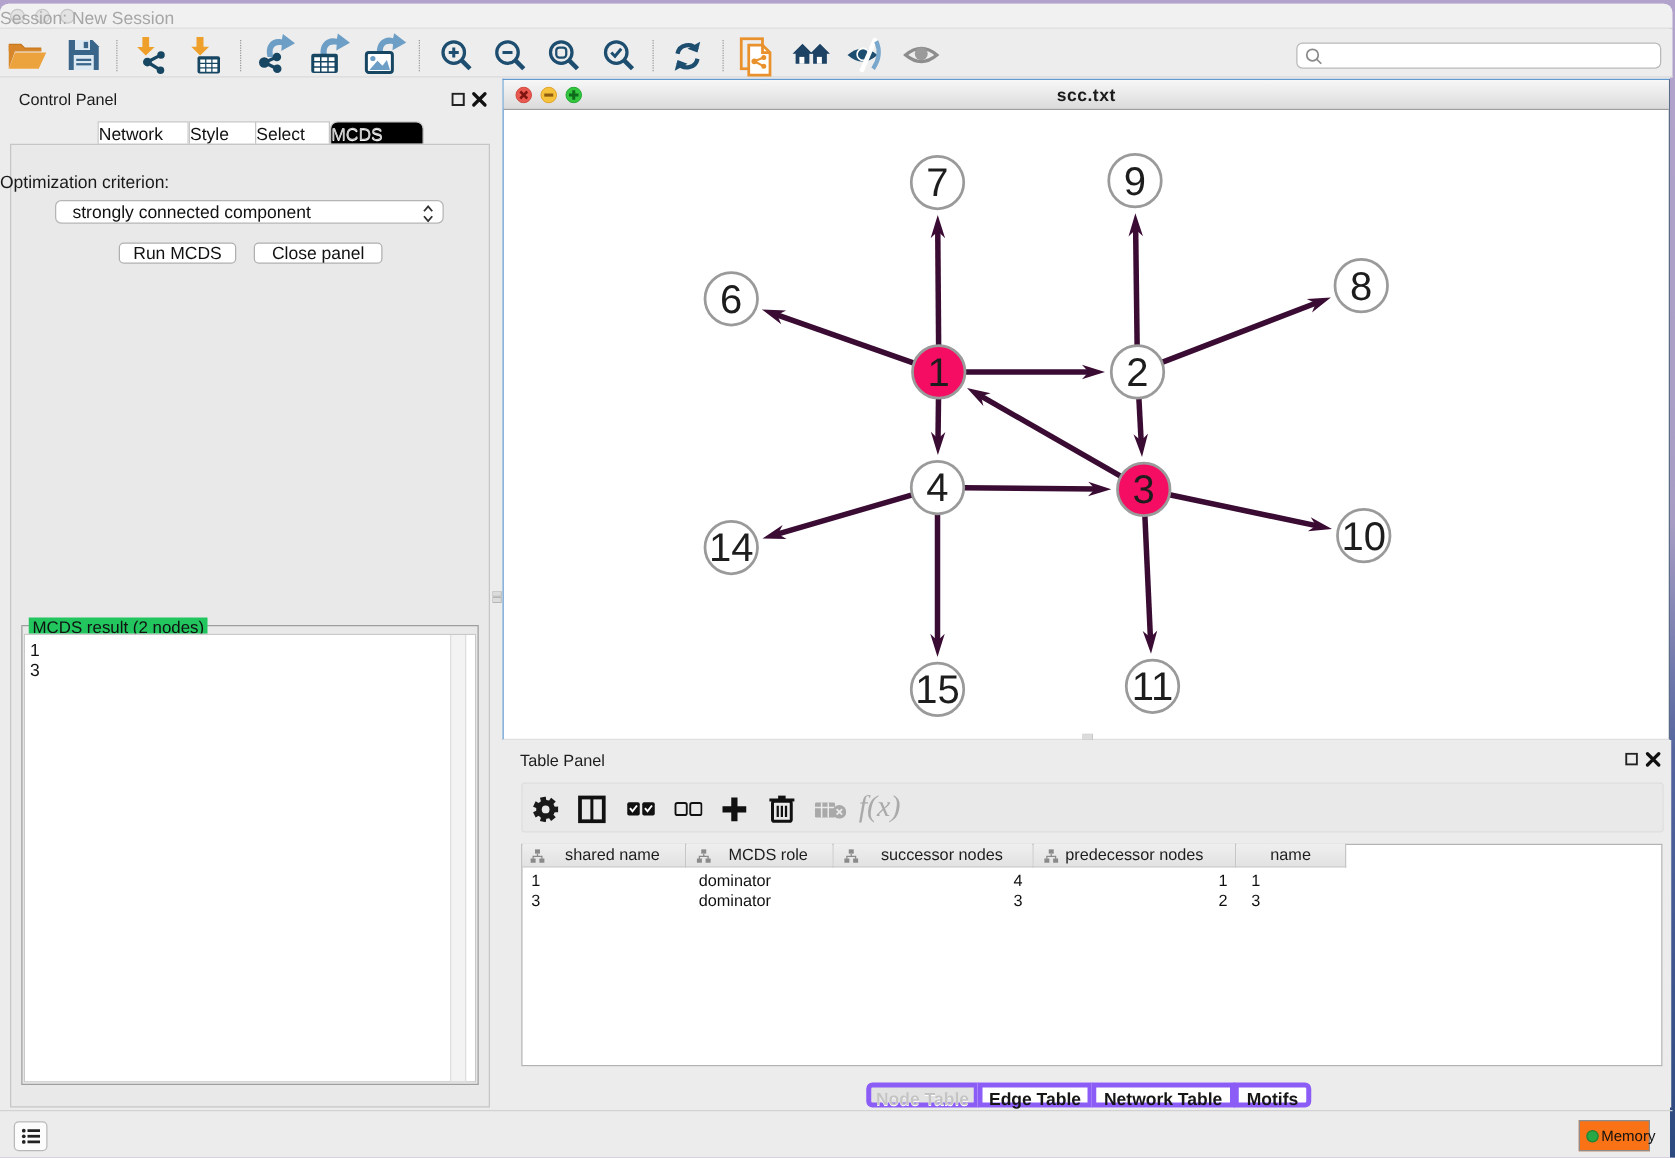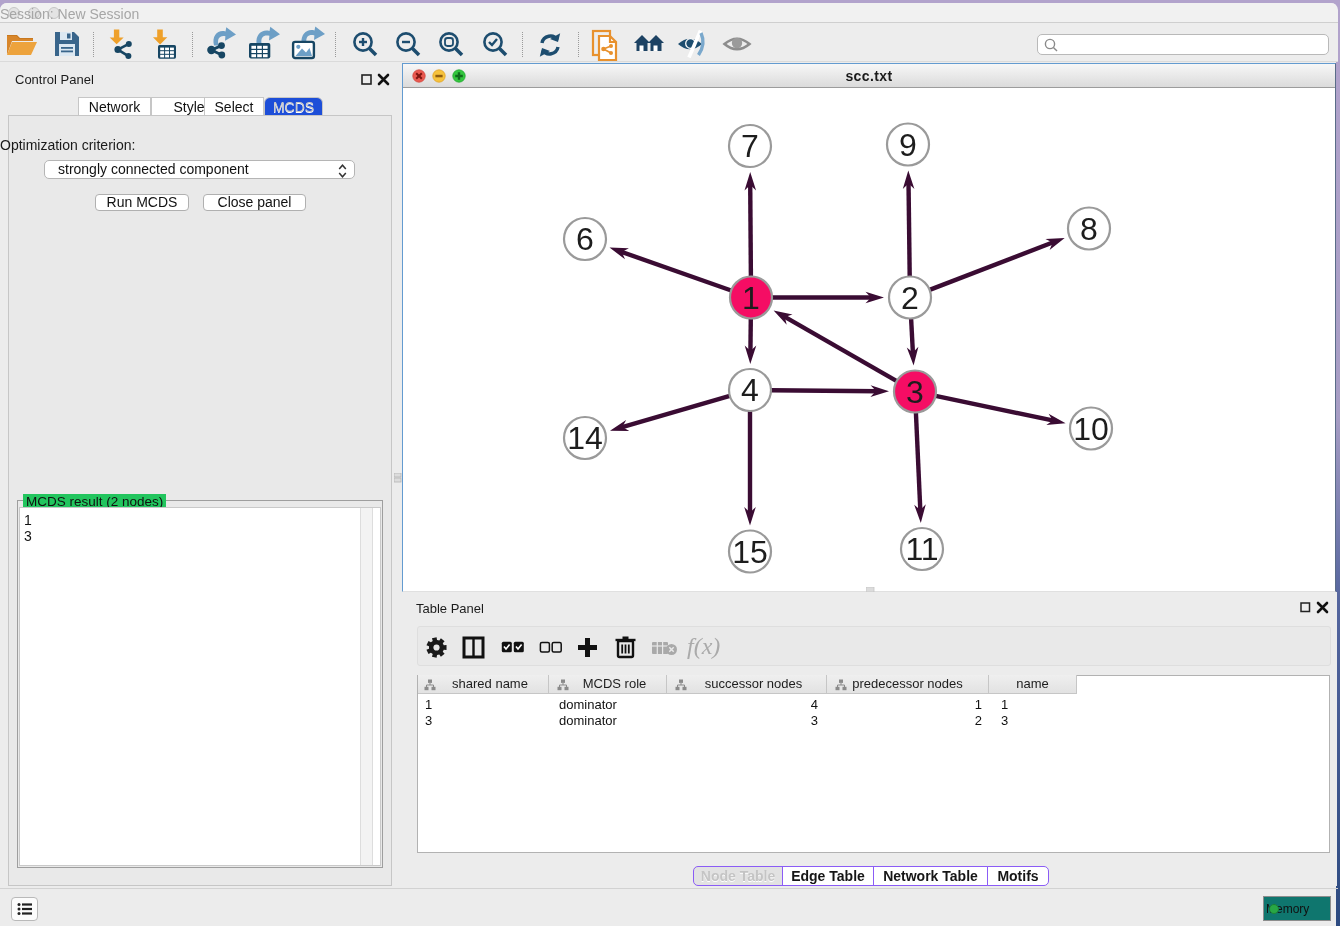--- a/index.html
+++ b/index.html
@@ -5,41 +5,41 @@
 html,body{width:1340px;height:926px;overflow:hidden;background:#b2a3cc;font-family:"Liberation Sans",sans-serif}
 #app{position:absolute;left:0;top:3px;width:1338px;height:923px;background:#ececec;border-radius:7px 7px 0 0}
 #titlebar{position:absolute;left:0;top:3px;width:1338px;height:20px;background:#f1f1f1;border-radius:7px 7px 0 0;border-bottom:1px solid #cfcfcf}
 .tl{position:absolute;top:6.5px;width:12px;height:12px;border-radius:50%;background:#e3e3e3;border:1px solid #c6c6c6}
 #apptitle{position:absolute;left:0;top:6px;width:1338px;text-align:left;color:#a6a6a6;font-size:14px}
 #toolbar{position:absolute;left:0;top:23px;width:1338px;height:39px;background:#ededed;border-bottom:1px solid #dadada}
 .sep{position:absolute;top:32px;height:25px;width:0;border-left:1px dotted #9a9a9a}
 #search{position:absolute;left:1037px;top:34px;width:292px;height:21px;background:#fff;border:1px solid #b9b9b9;border-radius:5px}
 .ticon{position:absolute;top:30px}
 #cp-title{position:absolute;left:15px;top:72px;font-size:13px;color:#1c1c1c}
-.tab{position:absolute;top:97px;height:19px;background:#fff;border:1px solid #c6c6c6;font-size:14px;color:#111;text-align:center;line-height:18px}
+.tab{position:absolute;top:97px;height:19px;background:#fff;border:1px solid #c6c6c6;font-size:14px;color:#111;line-height:18px}
 #cp-content{position:absolute;left:8px;top:115px;width:384px;height:771px;background:#e9e9e9;border:1px solid #c6c6c6}
 #optlabel{position:absolute;left:0;top:137px;width:400px;text-align:left;font-size:14px;color:#1a1a1a}
 #combo{position:absolute;left:44px;top:160px;width:311px;height:19px;background:#fff;border:1px solid #b5b5b5;border-radius:5px;font-size:14px;color:#111;line-height:17px;padding-left:13px}
 .btn{position:absolute;top:194px;height:17px;background:#fff;border:1px solid #b0b0b0;border-radius:4px;font-size:14px;color:#111;text-align:center;line-height:15px}
 #groupbox{position:absolute;left:17px;top:500px;width:366px;height:368px;border:1px solid #9e9e9e}
 #grouplabel{position:absolute;left:23px;top:494px;background:#22c55e;padding:0 3px;font-size:13.5px;color:#111}
 #gbinner{position:absolute;left:19px;top:507px;width:362px;height:359px;background:#fff;border:1px solid #c9c9c9;font-size:14px;color:#111;line-height:16px;padding:4px 0 0 4px}
 #sbtrack{position:absolute;left:360px;top:508px;width:13px;height:357px;background:#f3f3f3;border-left:1px solid #ddd;border-right:1px solid #ddd}
 #netwin{position:absolute;left:402px;top:63px;width:934px;height:529px;border-left:1px solid #639bd0;border-top:1px solid #639bd0;border-right:1px solid #5a6c88;border-bottom:1px solid #e0e0e0;background:#fff}
 #nettitle{position:absolute;left:403px;top:64px;width:932px;height:24px;background:linear-gradient(#f7f7f7,#dbdbdb);border-bottom:1px solid #9c9c9c}
 #netname{position:absolute;left:403px;top:68px;width:932px;text-align:center;font-size:14px;font-weight:600;color:#1a1a1a;letter-spacing:.4px}
 #tablepanel{position:absolute;left:403px;top:592px;width:934px;height:294px;background:#ececec}
 #tp-title{position:absolute;left:416px;top:601px;font-size:13px;color:#1c1c1c}
 #tp-toolbar{position:absolute;left:417px;top:626px;width:914px;height:40px;background:#e9e9e9;border:1px solid #dedede;border-radius:3px}
 #tbl{position:absolute;left:417px;top:675px;width:913px;height:178px;background:#fff;border:1px solid #b2b2b2}
 .th{position:absolute;top:675px;height:19px;background:linear-gradient(#efefef,#e2e2e2);border-right:1px solid #c6c6c6;border-bottom:1px solid #c6c6c6;font-size:13px;color:#1d1d1d;text-align:center;line-height:18px}
 .td{position:absolute;font-size:13px;color:#111;height:16px;line-height:16px}
-.btab{position:absolute;top:866px;height:20px;border:1px solid #8b5cf6;background:#fff;font-size:14px;font-weight:600;color:#161616;text-align:center;line-height:19px}
+.btab{position:absolute;top:866px;height:20px;border:4px solid #8b5cf6;background:#fff;font-size:14px;font-weight:600;color:#161616;text-align:center;line-height:19px}
 #statusline{position:absolute;left:0;top:888px;width:1338px;border-top:1px solid #d2d2d2;height:0}
-#memorybtn{position:absolute;left:1263px;top:896px;width:68px;height:25px;background:#0f766e;border:1px solid #8d8d8d;font-size:12px;color:#111;line-height:24px;text-align:left;padding-left:2px}
+#memorybtn{position:absolute;left:1263px;top:896px;width:57px;height:25px;background:#f97316;border:1px solid #8d8d8d;font-size:12px;color:#111;line-height:24px;text-align:left;padding-left:17px}
 #listbtn{position:absolute;left:11px;top:897px;width:27px;height:24px;background:#fcfcfc;border:1px solid #b9b9b9;border-radius:4px}
 #rightedge{position:absolute;left:1336px;top:0;width:4px;height:926px;background:linear-gradient(#b2a3cc,#a79dc4 45%,#54659e 65%,#2c4a80)}
 .dot{display:inline-block;width:10px;height:10px;border-radius:50%;background:#28a745;border:1px solid #1d8336;position:absolute;left:5px;top:6.5px}
 </style></head>
 <body>
 <div id="app"></div>
 <div id="rightedge"></div>
 <div id="titlebar"></div>
 <div class="tl" style="left:8px"></div>
 <div class="tl" style="left:28px"></div>
@@ -184,21 +184,21 @@
 <div id="cp-title">Control Panel</div>
 <svg style="position:absolute;left:361px;top:74px" width="12" height="12" viewBox="0 0 12 12">
     <rect x="1" y="1" width="9" height="9" fill="none" stroke="#222" stroke-width="1.6"></rect>
   </svg>
 <svg style="position:absolute;left:377px;top:73px" width="13" height="13" viewBox="0 0 13 13">
     <path d="M2 2 L11 11 M11 2 L2 11" stroke="#111" stroke-width="2.6" stroke-linecap="round"></path>
   </svg>
 <div class="tab" style="left:78px;width:73px">Network</div>
 <div class="tab" style="left:151px;width:76px">Style</div>
 <div class="tab" style="left:204px;width:60px">Select</div>
-<div class="tab" style="left:264px;width:59px;background:#1d4ed8;color:#c9c9c9;border-radius:6px 6px 0 0;text-shadow:0 1px 0 #fff">MCDS</div>
+<div class="tab" style="left:264px;width:75px;background:#000000;color:#c9c9c9;border-radius:6px 6px 0 0;text-shadow:0 1px 0 #fff">MCDS</div>
 <div id="cp-content"></div>
 <div id="optlabel">Optimization criterion:</div>
 <div id="combo">strongly connected component<svg style="position:absolute;right:7px;top:3px" width="9" height="14" viewBox="0 0 9 14">
       <path d="M1.2 5 L4.5 1.2 L7.8 5" fill="none" stroke="#333" stroke-width="1.5"></path>
       <path d="M1.2 9 L4.5 12.8 L7.8 9" fill="none" stroke="#333" stroke-width="1.5"></path>
     </svg></div>
 <div class="btn" style="left:95px;width:94px">Run MCDS</div>
 <div class="btn" style="left:203px;width:103px">Close panel</div>
 <div id="groupbox"></div>
 <div id="grouplabel">MCDS result (2 nodes)</div>

